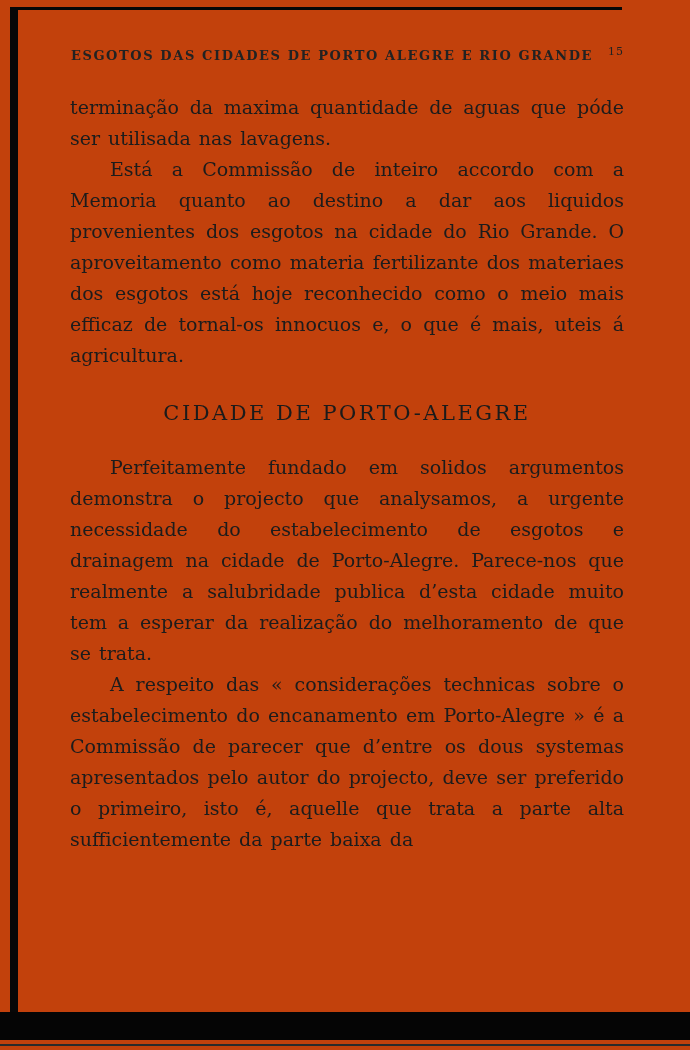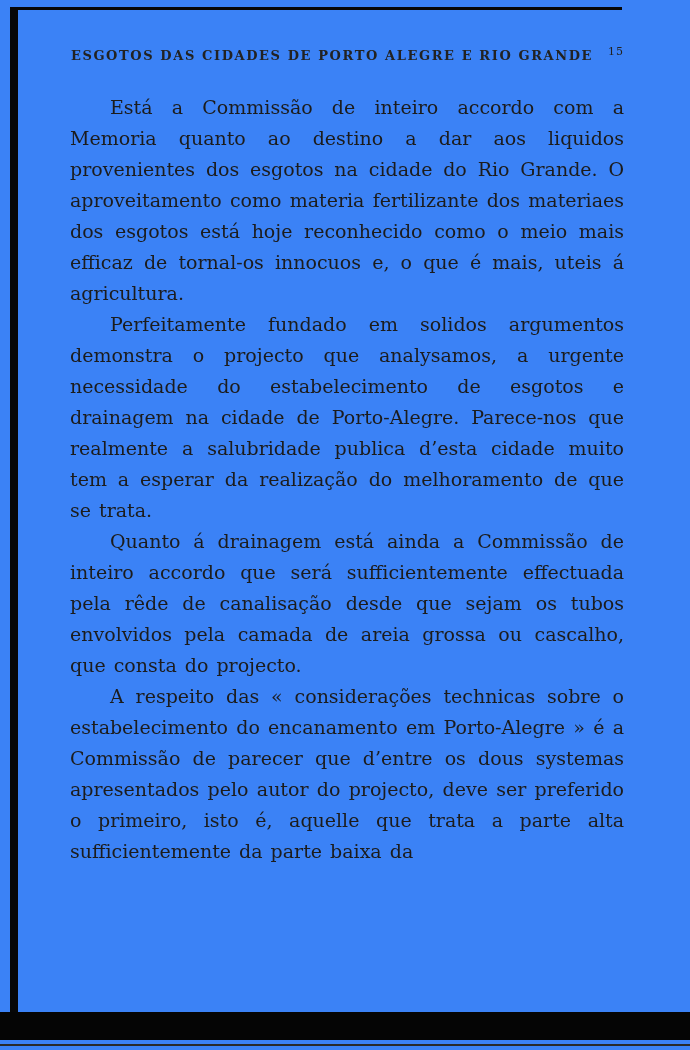--- a/index.html
+++ b/index.html
@@ -6,21 +6,21 @@
     margin: 0;
     padding: 0;
     background: #e8e8e4;
     font-family: "DejaVu Serif", "Liberation Serif", serif;
   }
   .page {
     position: relative;
     width: 690px;
     height: 1050px;
     margin: 0 auto;
-    background: #3b82f6;
+    background: #c2410c;
     overflow: hidden;
     color: #1b1b1b;
   }
   
   .scan-border-left {
     position: absolute;
     left: 10px;
     top: 7px;
     width: 8px;
     height: 1006px;
@@ -109,19 +109,20 @@
   <div class="scan-border-top"></div>
   <div class="scan-border-bottom"></div>
   <div class="scan-border-bottom-inner"></div>
 
   <div class="running-header">
     <span class="header-title">ESGOTOS DAS CIDADES DE PORTO ALEGRE E RIO GRANDE</span>
     <span class="page-number">15</span>
   </div>
 
   <div class="page-body">
+    <p class="para no-indent">terminação da maxima quantidade de aguas que póde ser utilisada nas lavagens.</p>
     <p class="para">Está a Commissão de inteiro accordo com a Memoria quanto ao destino a dar aos liquidos provenientes dos esgotos na cidade do Rio Grande. O aproveitamento como materia fertilizante dos materiaes dos esgotos está hoje reconhecido como o meio mais efficaz de tornal-os innocuos e, o que é mais, uteis á agricultura.</p>
+    <h2 class="section-heading">CIDADE DE PORTO-ALEGRE</h2>
     <p class="para">Perfeitamente fundado em solidos argumentos demonstra o projecto que analysamos, a urgente necessidade do estabelecimento de esgotos e drainagem na cidade de Porto-Alegre. Parece-nos que realmente a salubridade publica d’esta cidade muito tem a esperar da realização do melhoramento de que se trata.</p>
-    <p class="para">Quanto á drainagem está ainda a Commissão de inteiro accordo que será sufficientemente effectuada pela rêde de canalisação desde que sejam os tubos envolvidos pela camada de areia grossa ou cascalho, que consta do projecto.</p>
     <p class="para">A respeito das « considerações technicas sobre o estabelecimento do encanamento em Porto-Alegre » é a Commissão de parecer que d’entre os dous systemas apresentados pelo autor do projecto, deve ser preferido o primeiro, isto é, aquelle que trata a parte alta sufficientemente da parte baixa da</p>
   </div>
 
 </div>
 
 </body></html>

